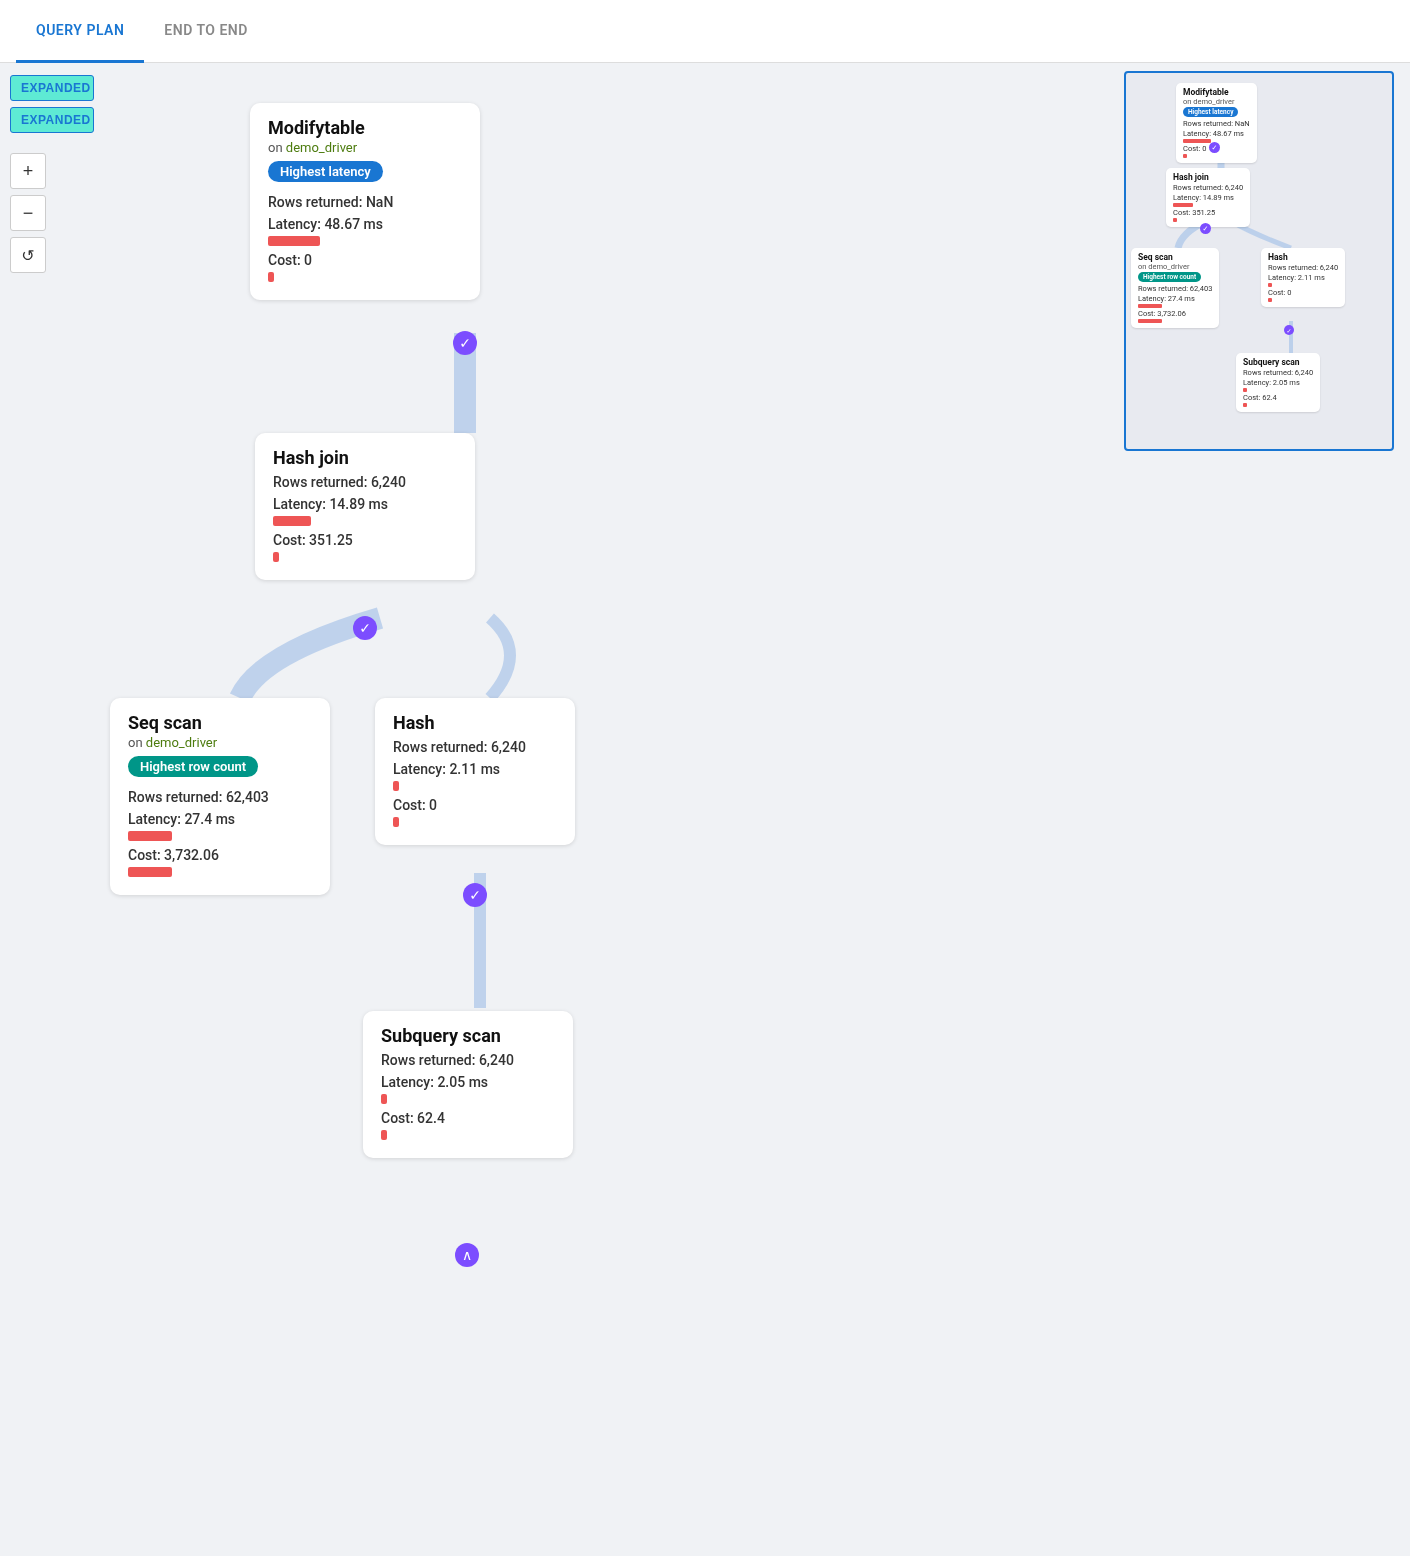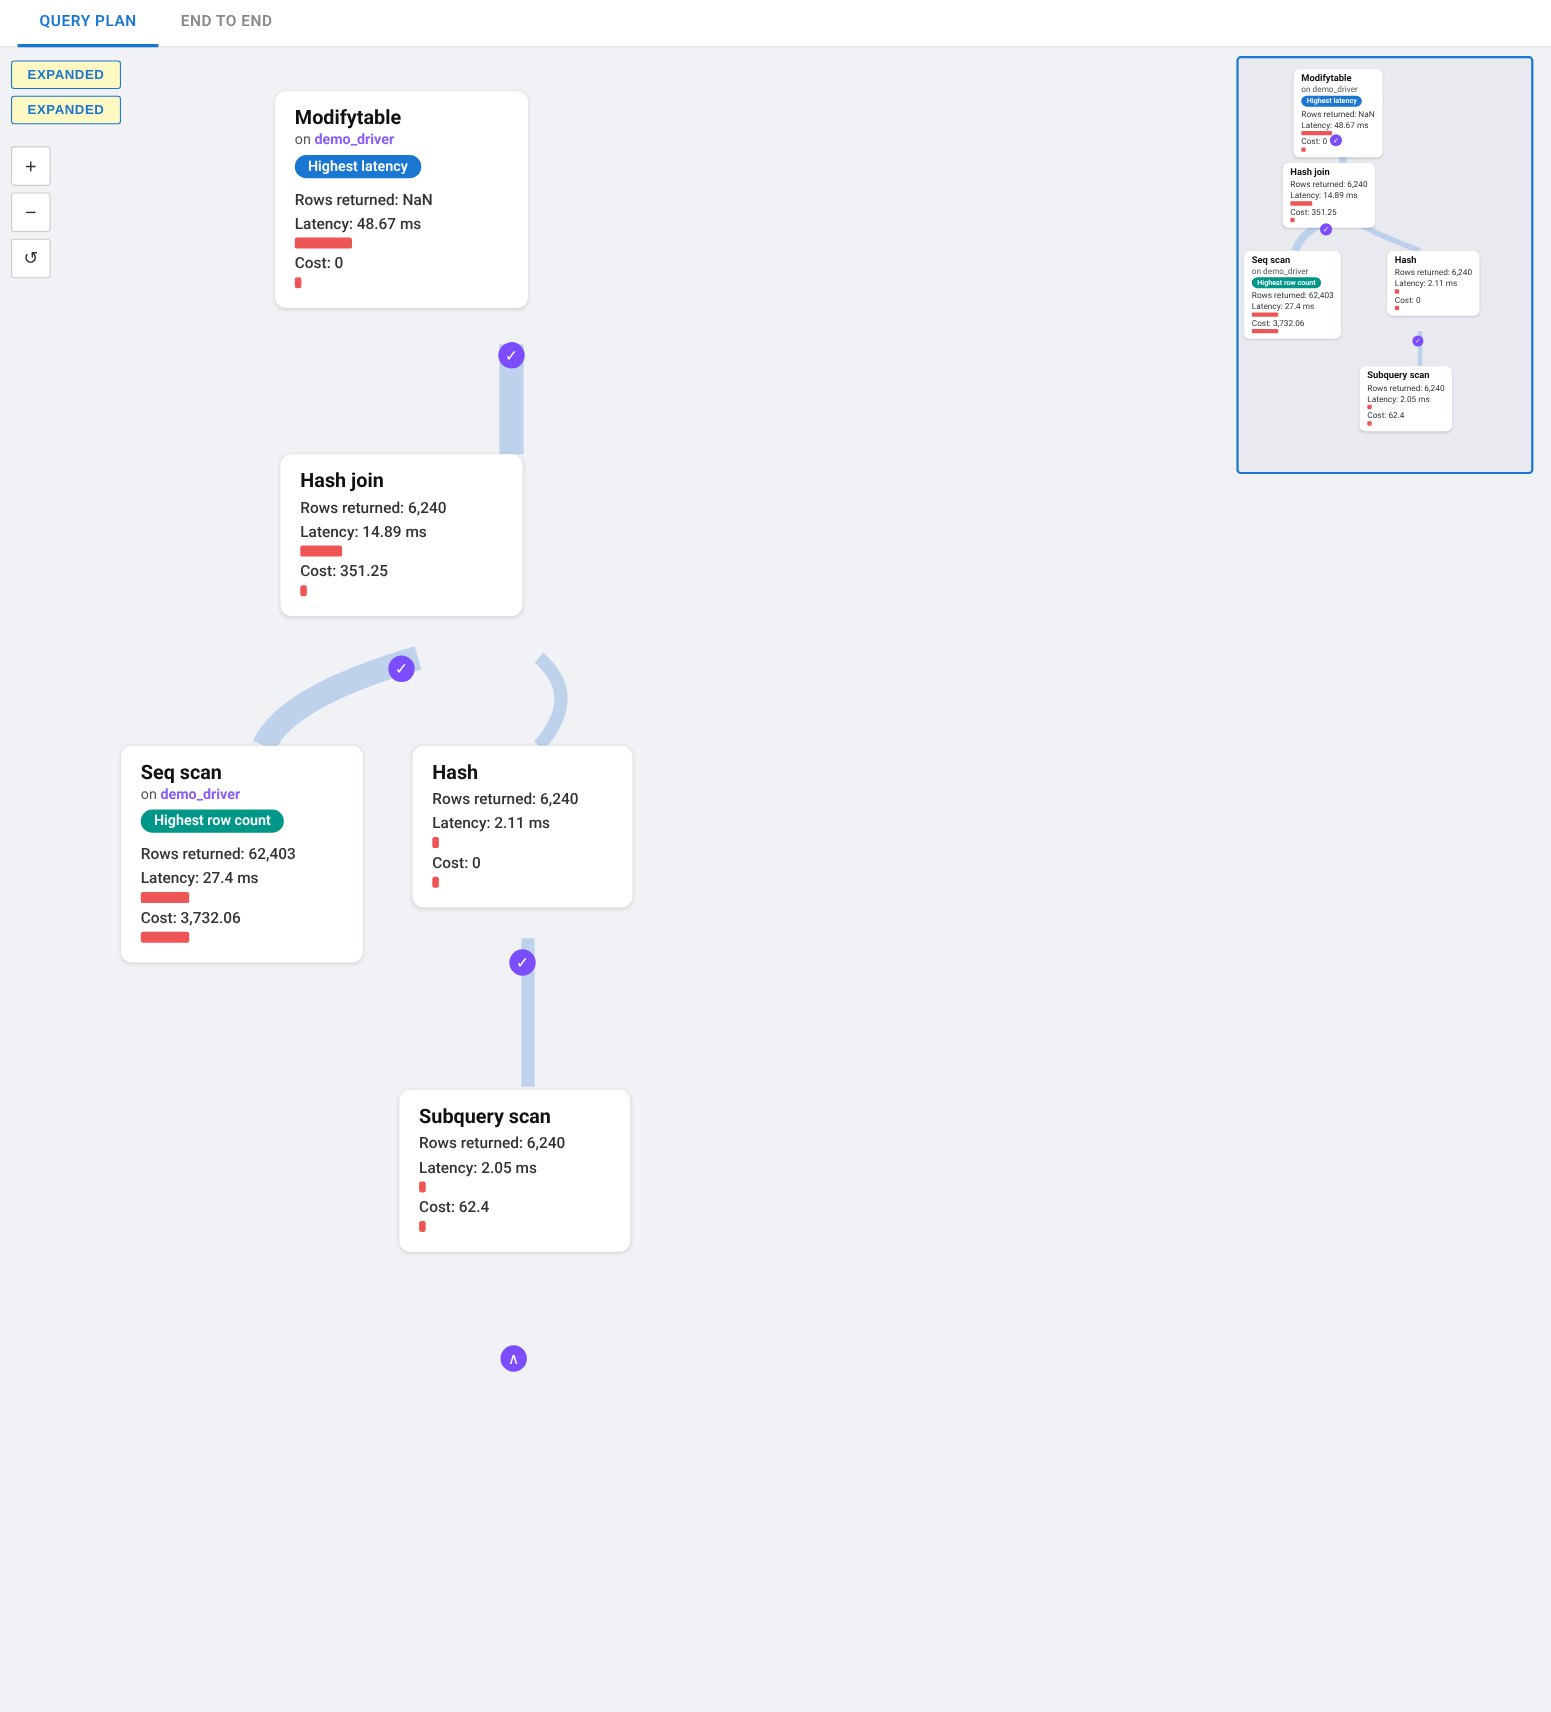--- a/index.html
+++ b/index.html
@@ -11,21 +11,21 @@
       overflow: hidden;
     }
 
     .tabs {
       display: flex;
       background: #fff;
       border-bottom: 1px solid #ddd;
       padding: 0 16px;
     }
     .tab {
-      padding: 12px 20px;
+      padding: 22px 20px;
       font-size: 14px;
       font-weight: 600;
       cursor: pointer;
       letter-spacing: 0.5px;
       color: #888;
       border-bottom: 3px solid transparent;
       margin-bottom: -1px;
     }
     .tab.active {
       color: #1976d2;
@@ -44,30 +44,30 @@
       flex-direction: column;
       gap: 6px;
       padding: 12px 10px;
       z-index: 10;
       position: absolute;
       left: 0;
       top: 0;
     }
 
     .btn-view {
-      background: #fef9c3;
+      background: #5eead4;
       border: 1.5px solid #1976d2;
       color: #1976d2;
       font-size: 12px;
       font-weight: 700;
       padding: 5px 10px;
       cursor: pointer;
       border-radius: 3px;
       letter-spacing: 0.5px;
-      width: 100px;
+      width: 84px;
       text-align: center;
     }
 
     .btn-zoom {
       background: #fff;
       border: 1.5px solid #ccc;
       color: #333;
       font-size: 18px;
       width: 36px;
       height: 36px;
@@ -102,22 +102,22 @@
       font-weight: 700;
       color: #111;
       margin-bottom: 2px;
     }
     .node-subtitle {
       font-size: 13px;
       color: #555;
       margin-bottom: 4px;
     }
     .node-subtitle span {
-      color: #8b5cf6;
-      font-weight: 700;
+      color: #4d7c0f;
+      font-weight: 400;
     }
 
     .badge {
       display: inline-block;
       border-radius: 999px;
       padding: 3px 12px;
       font-size: 13px;
       font-weight: 600;
       color: #fff;
       margin-bottom: 6px;

